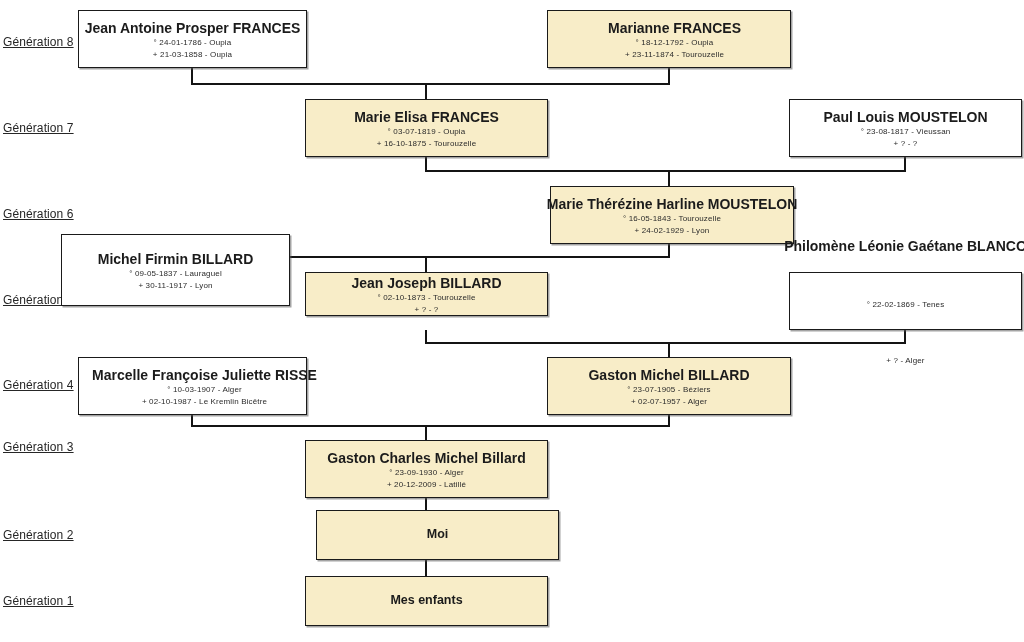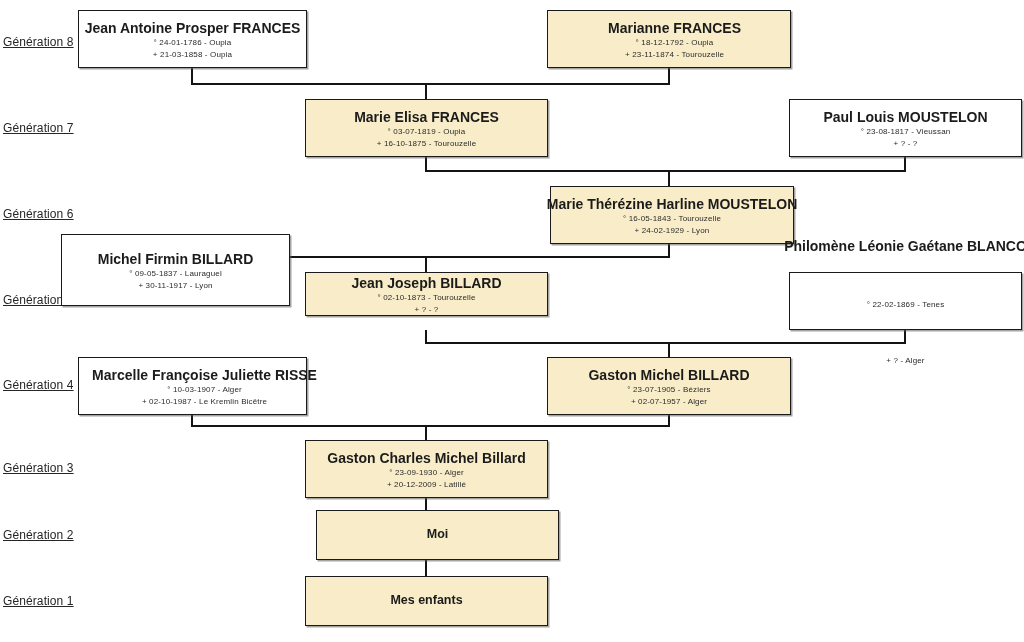--- a/index.html
+++ b/index.html
@@ -79,21 +79,21 @@
 </head>
 <body>
 
 <div id="chart">
   <div id="labels">
       <div class="gen-label" style="top: 35px;">Génération 8</div>
       <div class="gen-label" style="top: 121px;">Génération 7</div>
       <div class="gen-label" style="top: 207px;">Génération 6</div>
       <div class="gen-label" style="top: 293px;">Génération 5</div>
       <div class="gen-label" style="top: 378px;">Génération 4</div>
-      <div class="gen-label" style="top: 461px;">Génération 3</div>
+      <div class="gen-label" style="top: 440px;">Génération 3</div>
       <div class="gen-label" style="top: 528px;">Génération 2</div>
       <div class="gen-label" style="top: 594px;">Génération 1</div>
     </div>
   <div id="lines">
       <div class="vline" style="left: 191.2px; top: 68px; height: 16px;"></div>
       <div class="vline" style="left: 668.2px; top: 68px; height: 16px;"></div>
       <div class="hline" style="left: 191.2px; top: 83.2px; width: 478.6px;"></div>
       <div class="vline" style="left: 425.2px; top: 84px; height: 15px;"></div>
       <div class="vline" style="left: 425.2px; top: 157px; height: 14px;"></div>
       <div class="vline" style="left: 904.2px; top: 157px; height: 14px;"></div>

